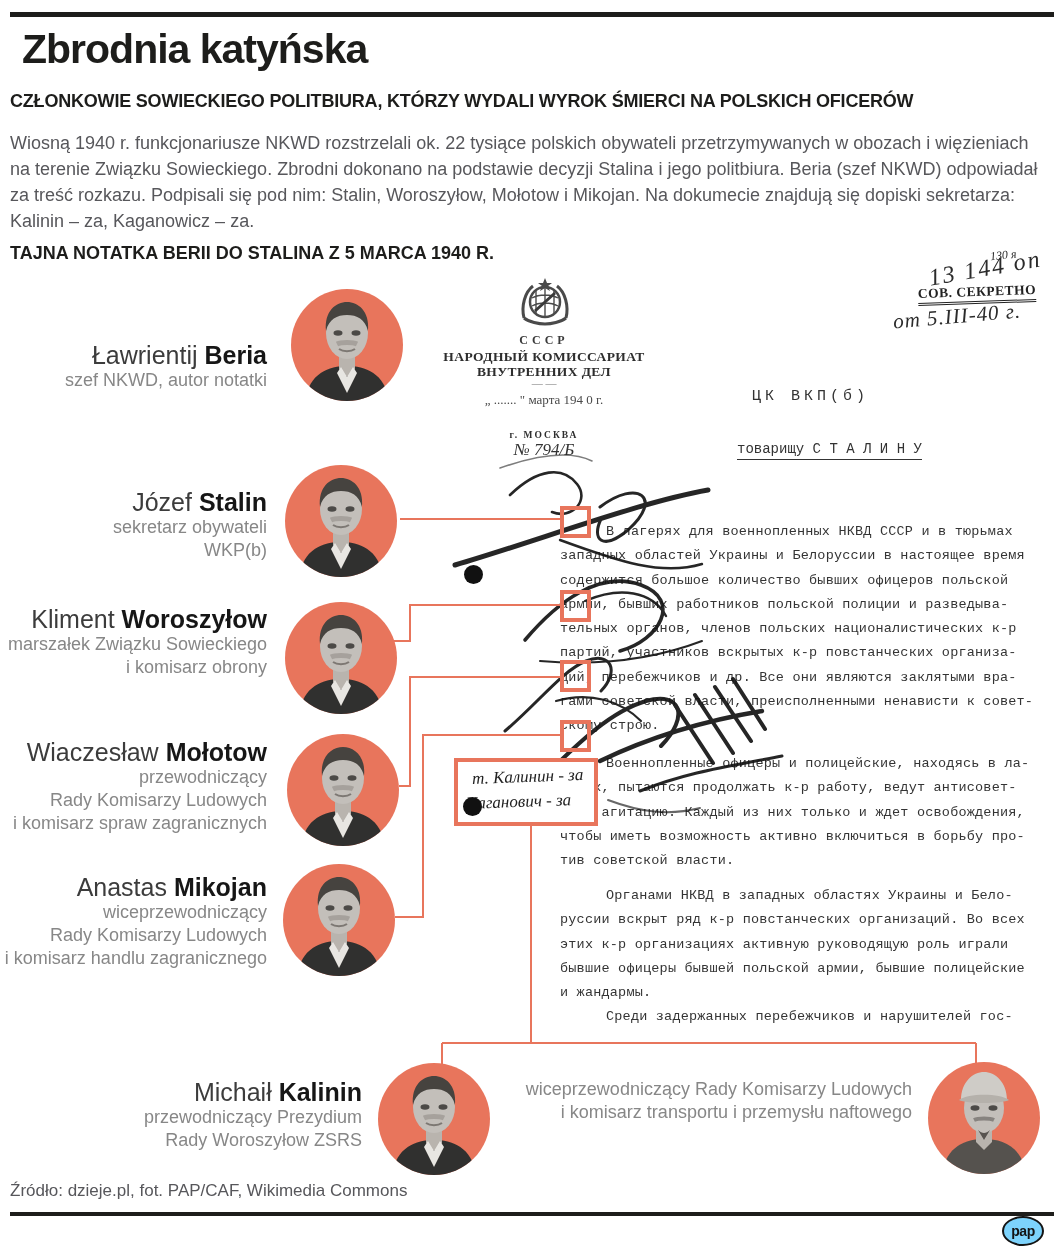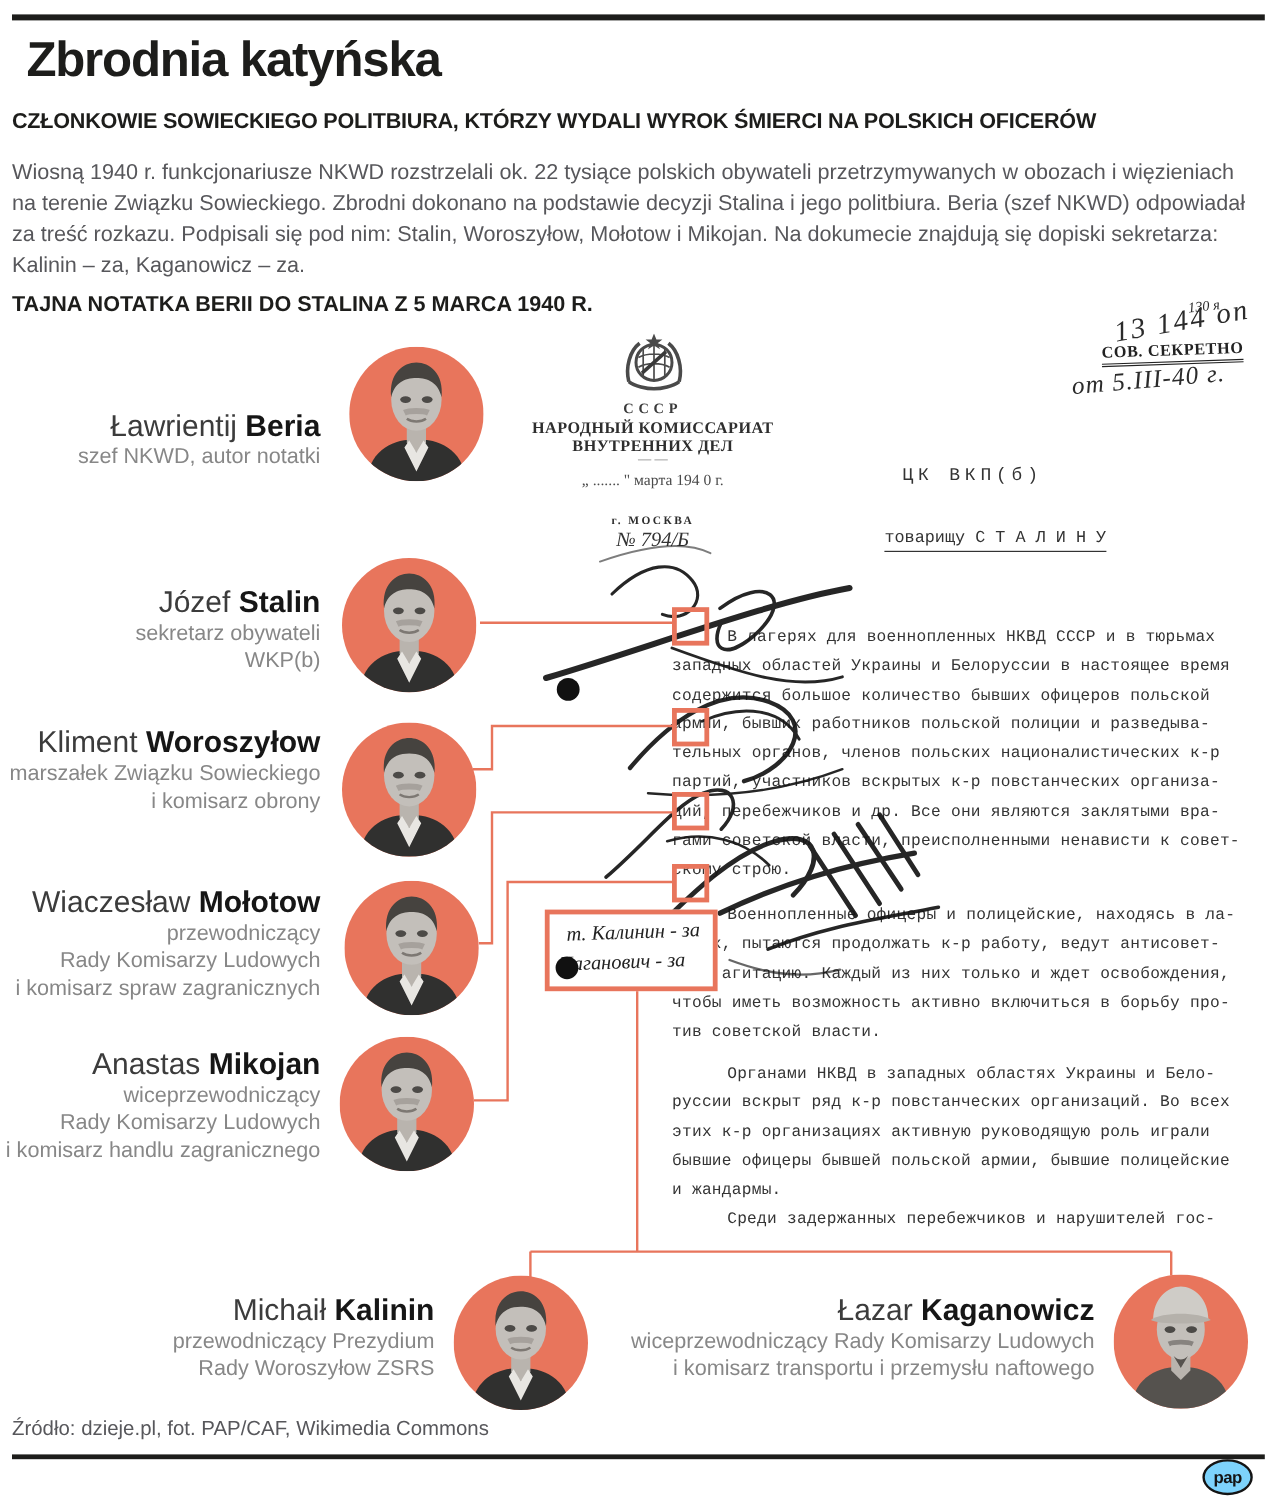--- a/index.html
+++ b/index.html
@@ -265,21 +265,20 @@
       </div>
   </div>
   <div class="abs person-label" style="right:702px;top:1078px;">
     <div class="person-name"><span>Michaił</span> <b>Kalinin</b></div>
     <div>
         <div class="role-line">przewodniczący Prezydium</div>
         <div class="role-line">Rady Woroszyłow ZSRS</div>
       </div>
   </div>
   <div class="abs person-label" style="right:152px;top:1078px;">
-    <div class="person-name"><span>Łazar</span> <b>Kaganowicz</b></div>
     <div>
         <div class="role-line">wiceprzewodniczący Rady Komisarzy Ludowych</div>
         <div class="role-line">i komisarz transportu i przemysłu naftowego</div>
       </div>
   </div>
 
   <div class="abs source">Źródło: dzieje.pl, fot. PAP/CAF, Wikimedia Commons</div>
   <div class="abs rule" style="left:10px;top:1212px;width:1044px;height:4px;"></div>
   <div class="abs pap-logo">pap</div>
 

